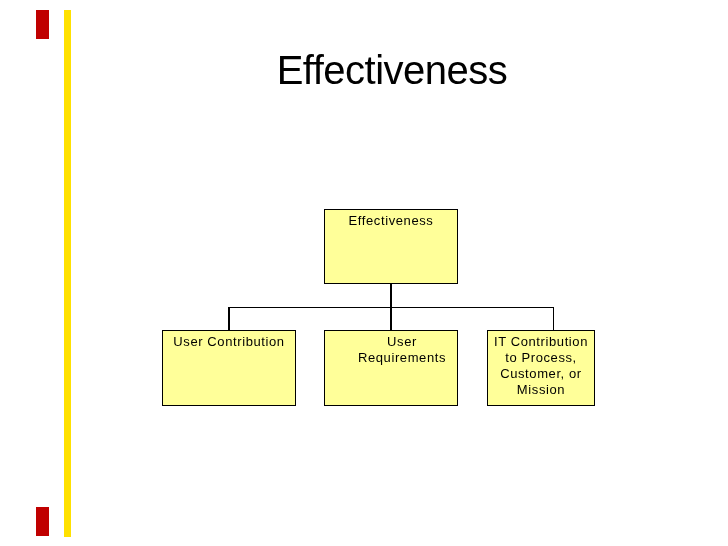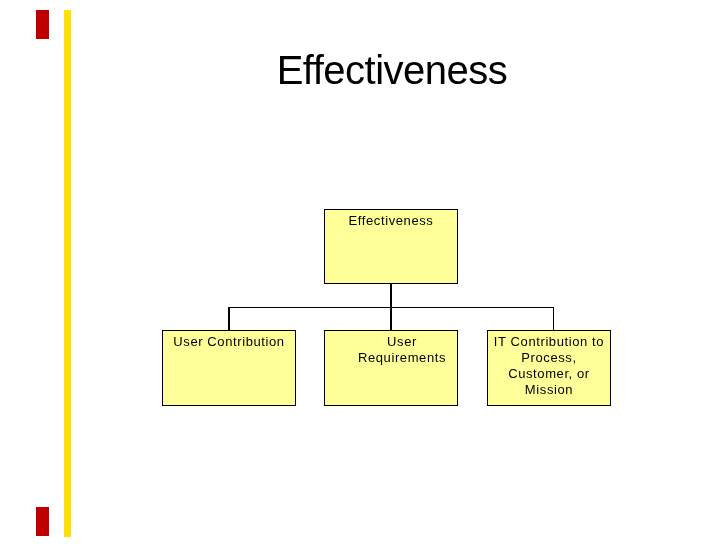--- a/index.html
+++ b/index.html
@@ -58,21 +58,21 @@
     text-align: center;
     font-size: 13px;
     line-height: 16px;
     letter-spacing: 0.6px;
     color: #000000;
     padding: 3px 2px 0 2px;
   }
   .node-root  { left: 296px; top: 209px; width: 134px; height: 75px; }
   .node-left  { left: 134px; top: 330px; width: 134px; height: 76px; }
   .node-mid   { left: 296px; top: 330px; width: 134px; height: 76px; }
-  .node-right { left: 459px; top: 330px; width: 124px; height: 76px; }
+  .node-right { left: 459px; top: 330px; width: 108px; height: 76px; }
 
   .connector { position: absolute; background: #000000; }
   .conn-root-drop { left: 362px; top: 284px; width: 1.5px; height: 24px; }
   .conn-hbar      { left: 200px; top: 306.5px; width: 326px; height: 1.5px; }
   .conn-stub-l    { left: 200px; top: 307px; width: 1.5px; height: 23px; }
   .conn-stub-m    { left: 362px; top: 307px; width: 1.5px; height: 23px; }
   .conn-stub-r    { left: 524.5px; top: 307px; width: 1.5px; height: 23px; }
 </style>
 </head>
 <body>

